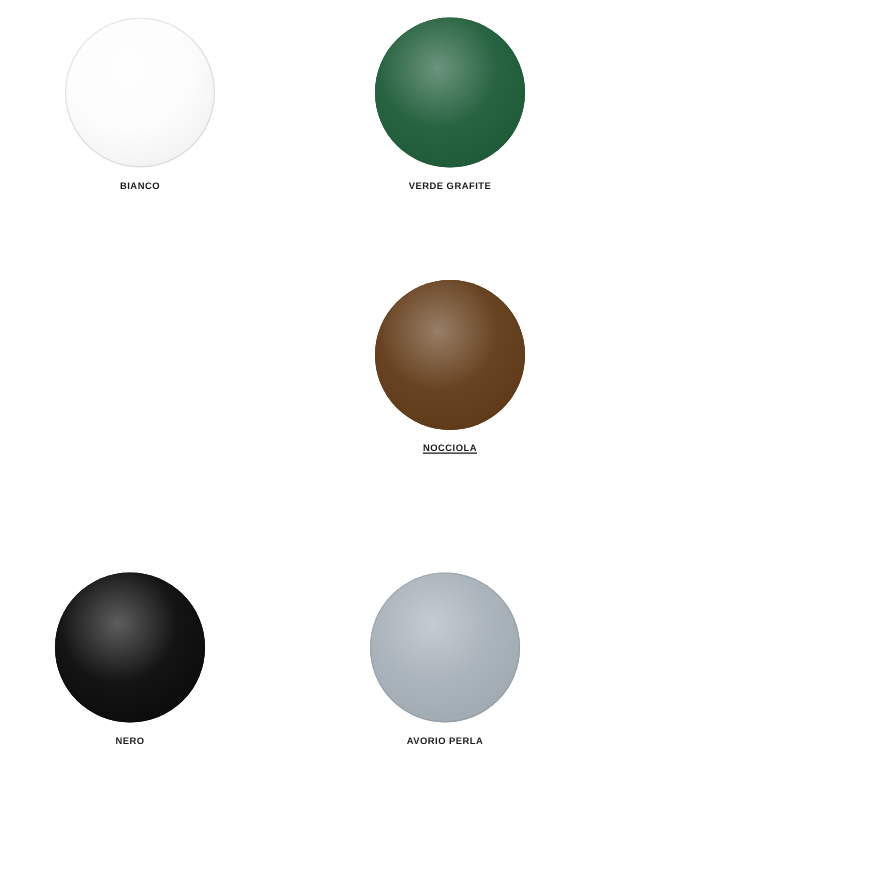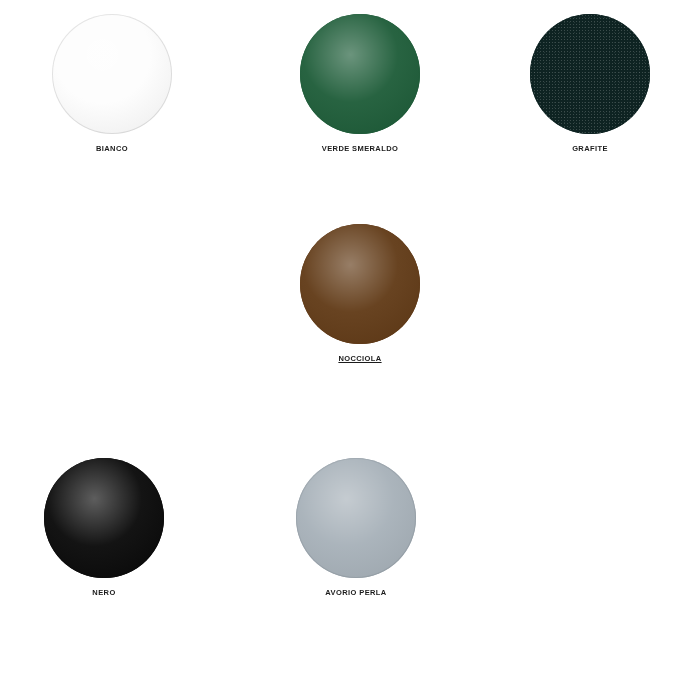--- a/index.html
+++ b/index.html
@@ -89,27 +89,21 @@
     <div class="swatch-cell" style="left: 12px; top: 14px;">
       <div class="swatch-disc-wrap">
         <div class="swatch-disc shaded" style="width: 120px; height: 120px; background: rgb(253, 253, 253); box-shadow: rgb(226, 226, 226) 0px 0px 0px 1px inset;"></div>
       </div>
       <div class="swatch-label" style="top: 130px;">BIANCO</div>
     </div>
     <div class="swatch-cell" style="left: 260px; top: 14px;">
       <div class="swatch-disc-wrap">
         <div class="swatch-disc shaded" style="width: 120px; height: 120px; background: rgb(28, 91, 55); box-shadow: rgb(28, 91, 55) 0px 0px 0px 1px inset;"></div>
       </div>
-      <div class="swatch-label" style="top: 130px;">VERDE SMERALDO</div>
-    </div>
-    <div class="swatch-cell" style="left: 490px; top: 14px;">
-      <div class="swatch-disc-wrap">
-        <div class="swatch-disc textured" style="width: 120px; height: 120px; background: rgb(14, 35, 34); box-shadow: rgb(14, 35, 34) 0px 0px 0px 1px inset;"></div>
-      </div>
-      <div class="swatch-label" style="top: 130px;">GRAFITE</div>
+      <div class="swatch-label" style="top: 130px;">VERDE GRAFITE</div>
     </div>
     <div class="swatch-cell" style="left: 260px; top: 224px;">
       <div class="swatch-disc-wrap">
         <div class="swatch-disc shaded" style="width: 120px; height: 120px; background: rgb(96, 57, 21); box-shadow: rgb(96, 57, 21) 0px 0px 0px 1px inset;"></div>
       </div>
       <div class="swatch-label" style="top: 130px; text-decoration: underline;">NOCCIOLA</div>
     </div>
     <div class="swatch-cell" style="left: 4px; top: 458px;">
       <div class="swatch-disc-wrap">
         <div class="swatch-disc shaded" style="width: 120px; height: 120px; background: rgb(7, 7, 7); box-shadow: rgb(7, 7, 7) 0px 0px 0px 1px inset;"></div>

